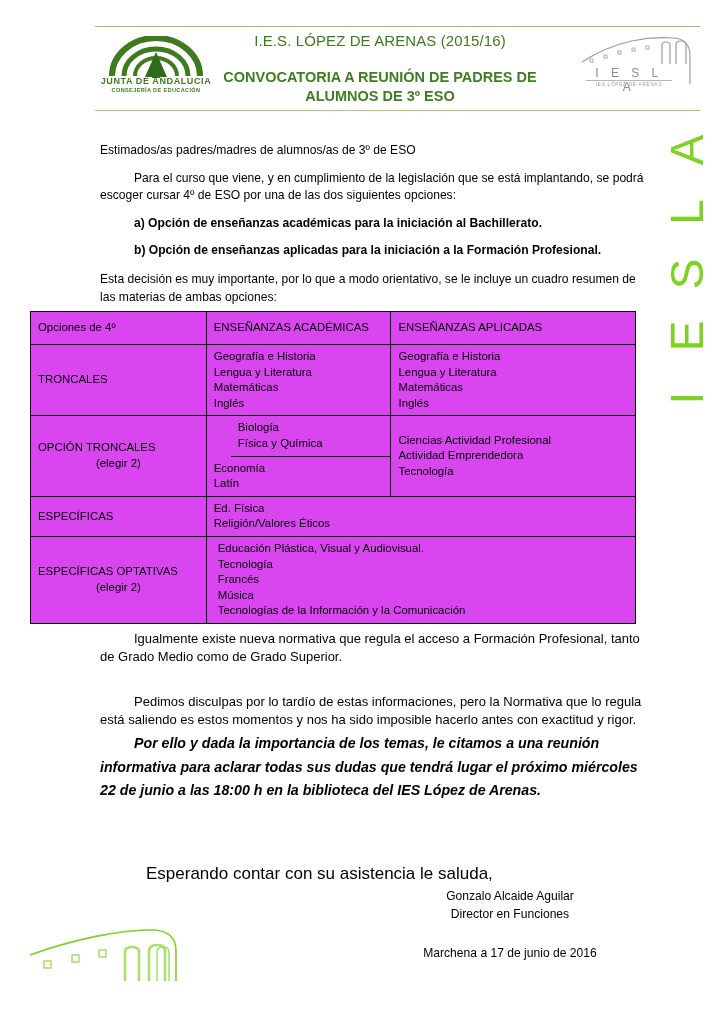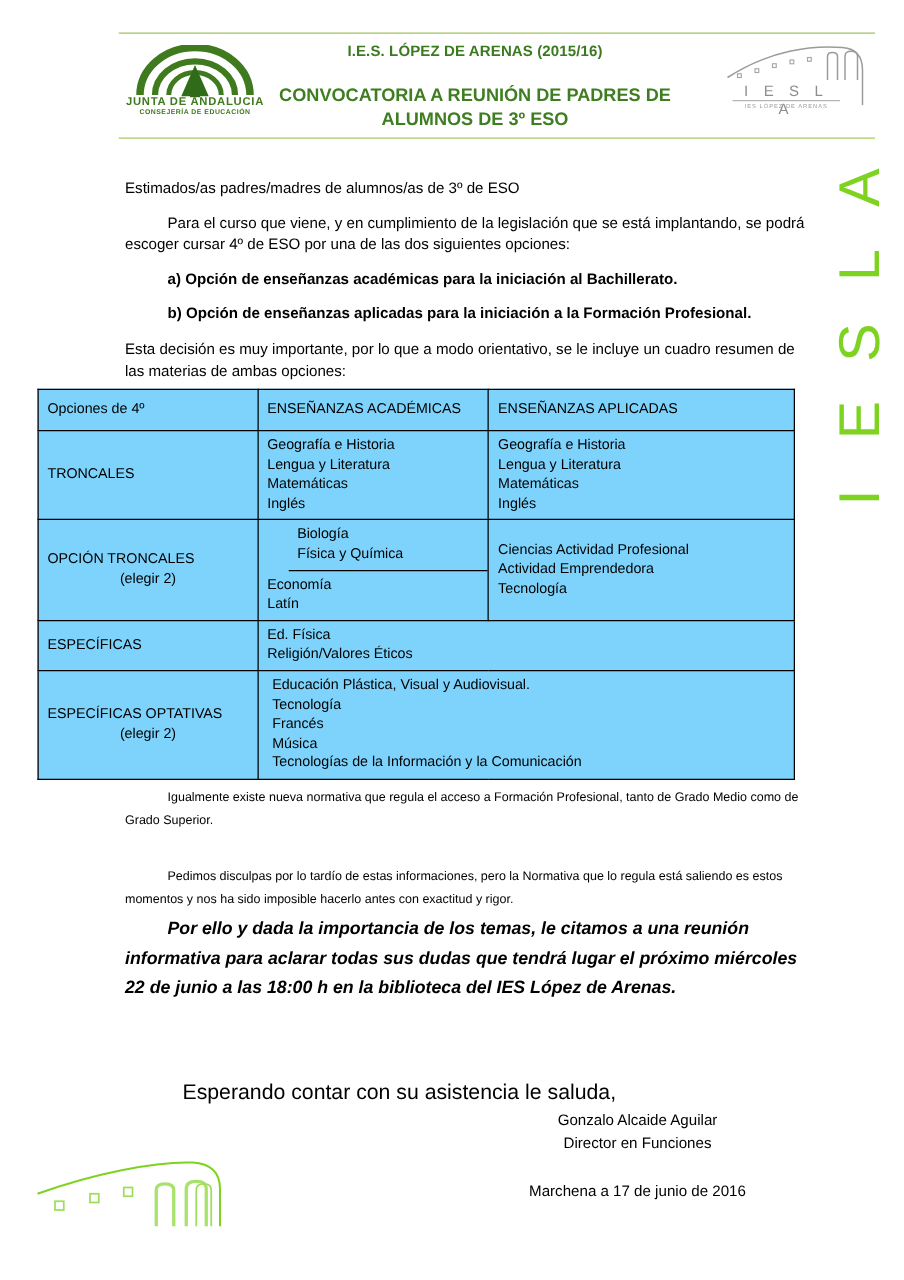--- a/index.html
+++ b/index.html
@@ -62,22 +62,22 @@
     color: #3f7a1e;
   }
 
   .title-block {
     position: absolute;
     left: 200px; top: 4px;
     width: 360px;
     text-align: center;
   }
   .title-sub {
-    font-size: 12px;
-    font-weight: bold;
+    font-size: 15px;
+    font-weight: normal;
     color: #3c7a1f;
     letter-spacing: 0.1px;
     line-height: 14px;
   }
   .title-main {
     margin-top: 20px;
     font-size: 14.5px;
     font-weight: bold;
     color: #3e7e20;
     line-height: 19px;
@@ -151,21 +151,21 @@
 
   
   table.matrix {
     position: absolute;
     left: 30px;
     top: 311px;
     width: 606px;
     border-collapse: collapse;
     font-size: 11.4px;
     z-index: 2;
-    background: #7dd3fc;
+    background: #d946ef;
   }
   table.matrix td {
     border: 1px solid #000;
     padding: 4px 7px;
     vertical-align: middle;
     line-height: 15.6px;
   }
   table.matrix td.head {
     height: 22px;
     padding-top: 5px;
@@ -183,21 +183,21 @@
   }
   .sub-split .half.first { border-bottom: 1px solid #000; margin-left: 24px; }
   .lead-sp > div { padding-left: 4px; }
 
   
   .after-table {
     position: absolute;
     left: 100px;
     top: 630px;
     width: 548px;
-    font-size: 10px;
+    font-size: 13px;
     line-height: 17.6px;
     z-index: 2;
   }
   .strong-block {
     position: absolute;
     left: 100px;
     top: 732px;
     width: 556px;
     font-size: 14.2px;
     font-weight: bold;

